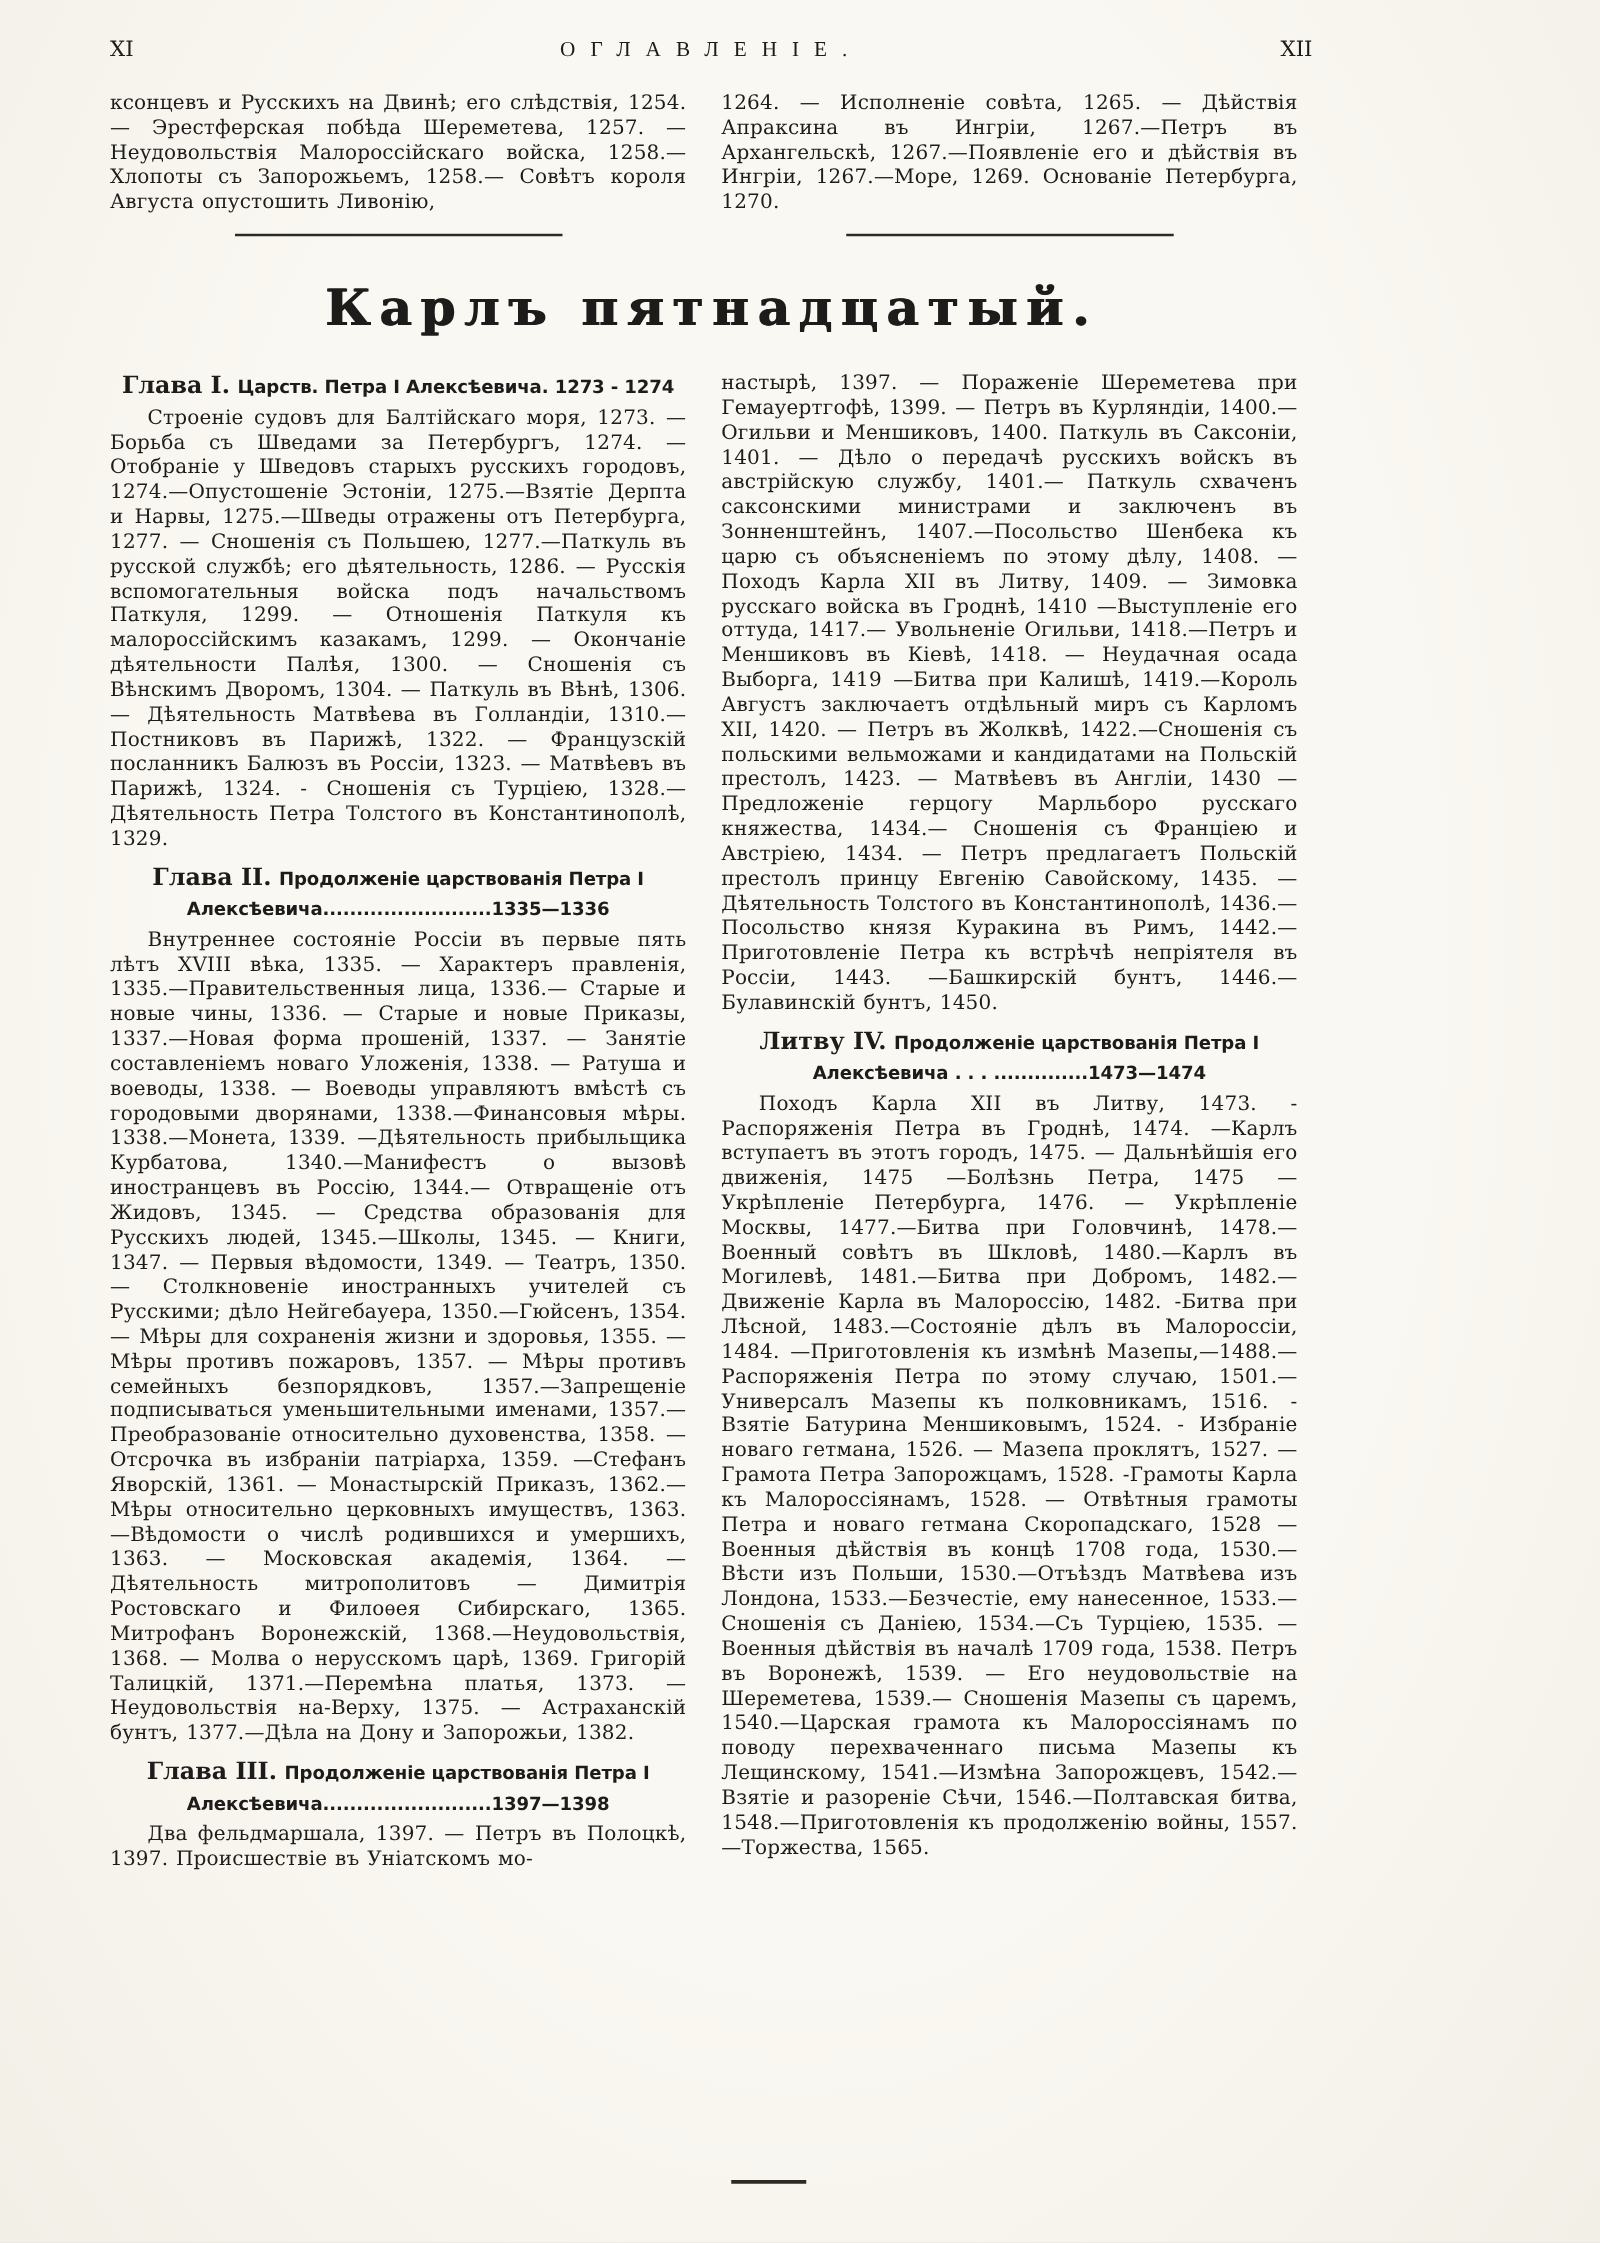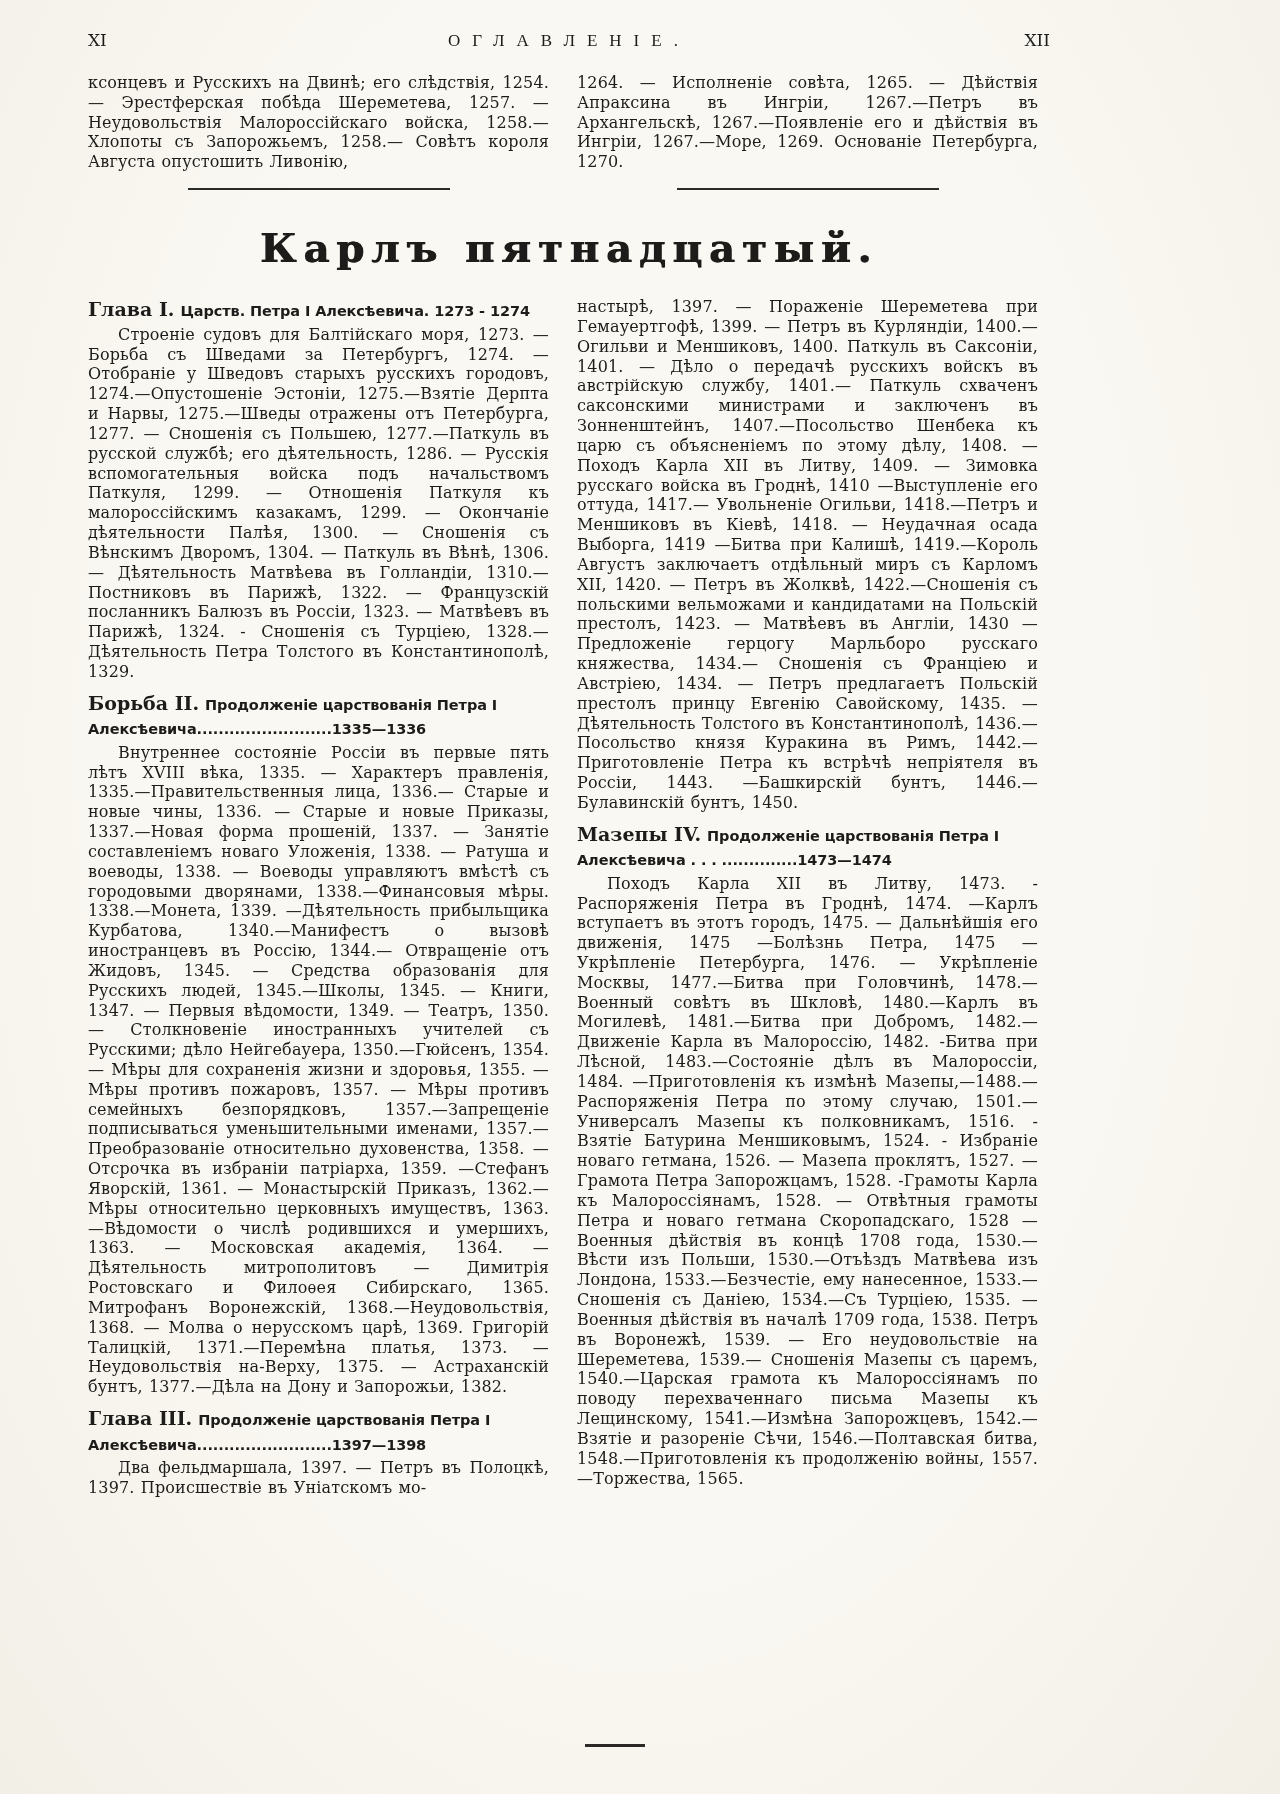--- a/index.html
+++ b/index.html
@@ -64,21 +64,21 @@
     letter-spacing: 7px;
     margin: 34px 0 26px 0;
     text-shadow: 1px 0 0 currentColor;
     white-space: nowrap;
   }
   
   .chapter {
     font-weight: bold;
     line-height: 1.3;
     margin: 9px 0 3px 0;
-    text-align: left;
+    text-align: center;
   }
   .ch-label {
     font-family: "DejaVu Serif", serif;
     font-size: 19px;
     margin-right: 6px;
   }
   .ch-title {
     font-family: "DejaVu Sans", sans-serif;
     font-size: 14.5px;
     letter-spacing: -0.1px;
@@ -122,35 +122,35 @@
 
     <section class="columns">
 
       <div class="col">
         <h3 class="chapter first-block">
           <span class="ch-label">Глава I.</span><span class="ch-title">Царств. Петра I Алексѣевича. 1273 - 1274</span>
         </h3>
         <p class="para indent">Строеніе судовъ для Балтійскаго моря, 1273. — Борьба съ Шведами за Петербургъ, 1274. — Отобраніе у Шведовъ старыхъ русскихъ городовъ, 1274.—Опустошеніе Эстоніи, 1275.—Взятіе Дерпта и Нарвы, 1275.—Шведы отражены отъ Петербурга, 1277. — Сношенія съ Польшею, 1277.—Паткуль въ русской службѣ; его дѣятельность, 1286. — Русскія вспомогательныя войска подъ начальствомъ Паткуля, 1299. — Отношенія Паткуля къ малороссійскимъ казакамъ, 1299. — Окончаніе дѣятельности Палѣя, 1300. — Сношенія съ Вѣнскимъ Дворомъ, 1304. — Паткуль въ Вѣнѣ, 1306. — Дѣятельность Матвѣева въ Голландіи, 1310.— Постниковъ въ Парижѣ, 1322. — Французскій посланникъ Балюзъ въ Россіи, 1323. — Матвѣевъ въ Парижѣ, 1324. - Сношенія съ Турціею, 1328.—Дѣятельность Петра Толстого въ Константинополѣ, 1329.</p>
 
         <h3 class="chapter">
-          <span class="ch-label">Борьба II.</span><span class="ch-title">Продолженіе царствованія Петра I Алексѣевича.........................1335—1336</span>
+          <span class="ch-label">Глава II.</span><span class="ch-title">Продолженіе царствованія Петра I Алексѣевича.........................1335—1336</span>
         </h3>
         <p class="para indent">Внутреннее состояніе Россіи въ первые пять лѣтъ XVIII вѣка, 1335. — Характеръ правленія, 1335.—Правительственныя лица, 1336.— Старые и новые чины, 1336. — Старые и новые Приказы, 1337.—Новая форма прошеній, 1337. — Занятіе составленіемъ новаго Уложенія, 1338. — Ратуша и воеводы, 1338. — Воеводы управляютъ вмѣстѣ съ городовыми дворянами, 1338.—Финансовыя мѣры. 1338.—Монета, 1339. —Дѣятельность прибыльщика Курбатова, 1340.—Манифестъ о вызовѣ иностранцевъ въ Россію, 1344.— Отвращеніе отъ Жидовъ, 1345. — Средства образованія для Русскихъ людей, 1345.—Школы, 1345. — Книги, 1347. — Первыя вѣдомости, 1349. — Театръ, 1350. — Столкновеніе иностранныхъ учителей съ Русскими; дѣло Нейгебауера, 1350.—Гюйсенъ, 1354. — Мѣры для сохраненія жизни и здоровья, 1355. — Мѣры противъ пожаровъ, 1357. — Мѣры противъ семейныхъ безпорядковъ, 1357.—Запрещеніе подписываться уменьшительными именами, 1357.—Преобразованіе относительно духовенства, 1358. — Отсрочка въ избраніи патріарха, 1359. —Стефанъ Яворскій, 1361. — Монастырскій Приказъ, 1362.— Мѣры относительно церковныхъ имуществъ, 1363. —Вѣдомости о числѣ родившихся и умершихъ, 1363. — Московская академія, 1364. — Дѣятельность митрополитовъ — Димитрія Ростовскаго и Филоѳея Сибирскаго, 1365. Митрофанъ Воронежскій, 1368.—Неудовольствія, 1368. — Молва о нерусскомъ царѣ, 1369. Григорій Талицкій, 1371.—Перемѣна платья, 1373. — Неудовольствія на-Верху, 1375. — Астраханскій бунтъ, 1377.—Дѣла на Дону и Запорожьи, 1382.</p>
 
         <h3 class="chapter">
           <span class="ch-label">Глава III.</span><span class="ch-title">Продолженіе царствованія Петра I Алексѣевича.........................1397—1398</span>
         </h3>
         <p class="para indent">Два фельдмаршала, 1397. — Петръ въ Полоцкѣ, 1397. Происшествіе въ Уніатскомъ мо-</p>
       </div>
 
       <div class="col">
         <p class="para first-block">настырѣ, 1397. — Пораженіе Шереметева при Гемауертгофѣ, 1399. — Петръ въ Курляндіи, 1400.—Огильви и Меншиковъ, 1400. Паткуль въ Саксоніи, 1401. — Дѣло о передачѣ русскихъ войскъ въ австрійскую службу, 1401.— Паткуль схваченъ саксонскими министрами и заключенъ въ Зонненштейнъ, 1407.—Посольство Шенбека къ царю съ объясненіемъ по этому дѣлу, 1408. — Походъ Карла XII въ Литву, 1409. — Зимовка русскаго войска въ Гроднѣ, 1410 —Выступленіе его оттуда, 1417.— Увольненіе Огильви, 1418.—Петръ и Меншиковъ въ Кіевѣ, 1418. — Неудачная осада Выборга, 1419 —Битва при Калишѣ, 1419.—Король Августъ заключаетъ отдѣльный миръ съ Карломъ XII, 1420. — Петръ въ Жолквѣ, 1422.—Сношенія съ польскими вельможами и кандидатами на Польскій престолъ, 1423. — Матвѣевъ въ Англіи, 1430 —Предложеніе герцогу Марльборо русскаго княжества, 1434.— Сношенія съ Франціею и Австріею, 1434. — Петръ предлагаетъ Польскій престолъ принцу Евгенію Савойскому, 1435. — Дѣятельность Толстого въ Константинополѣ, 1436.—Посольство князя Куракина въ Римъ, 1442.—Приготовленіе Петра къ встрѣчѣ непріятеля въ Россіи, 1443. —Башкирскій бунтъ, 1446.—Булавинскій бунтъ, 1450.</p>
 
         <h3 class="chapter">
-          <span class="ch-label">Мазепы IV.</span><span class="ch-title">Продолженіе царствованія Петра I Алексѣевича . . . ..............1473—1474</span>
+          <span class="ch-label">Литву IV.</span><span class="ch-title">Продолженіе царствованія Петра I Алексѣевича . . . ..............1473—1474</span>
         </h3>
         <p class="para indent">Походъ Карла XII въ Литву, 1473. - Распоряженія Петра въ Гроднѣ, 1474. —Карлъ вступаетъ въ этотъ городъ, 1475. — Дальнѣйшія его движенія, 1475 —Болѣзнь Петра, 1475 — Укрѣпленіе Петербурга, 1476. — Укрѣпленіе Москвы, 1477.—Битва при Головчинѣ, 1478.— Военный совѣтъ въ Шкловѣ, 1480.—Карлъ въ Могилевѣ, 1481.—Битва при Добромъ, 1482.— Движеніе Карла въ Малороссію, 1482. -Битва при Лѣсной, 1483.—Состояніе дѣлъ въ Малороссіи, 1484. —Приготовленія къ измѣнѣ Мазепы,—1488.—Распоряженія Петра по этому случаю, 1501.—Универсалъ Мазепы къ полковникамъ, 1516. - Взятіе Батурина Меншиковымъ, 1524. - Избраніе новаго гетмана, 1526. — Мазепа проклятъ, 1527. — Грамота Петра Запорожцамъ, 1528. -Грамоты Карла къ Малороссіянамъ, 1528. — Отвѣтныя грамоты Петра и новаго гетмана Скоропадскаго, 1528 — Военныя дѣйствія въ концѣ 1708 года, 1530.— Вѣсти изъ Польши, 1530.—Отъѣздъ Матвѣева изъ Лондона, 1533.—Безчестіе, ему нанесенное, 1533.—Сношенія съ Даніею, 1534.—Съ Турціею, 1535. — Военныя дѣйствія въ началѣ 1709 года, 1538. Петръ въ Воронежѣ, 1539. — Его неудовольствіе на Шереметева, 1539.— Сношенія Мазепы съ царемъ, 1540.—Царская грамота къ Малороссіянамъ по поводу перехваченнаго письма Мазепы къ Лещинскому, 1541.—Измѣна Запорожцевъ, 1542.—Взятіе и разореніе Сѣчи, 1546.—Полтавская битва, 1548.—Приготовленія къ продолженію войны, 1557. —Торжества, 1565.</p>
       </div>
 
     </section>
   </div>
 
   <div class="bottom-rule"></div>
 </div>
 

